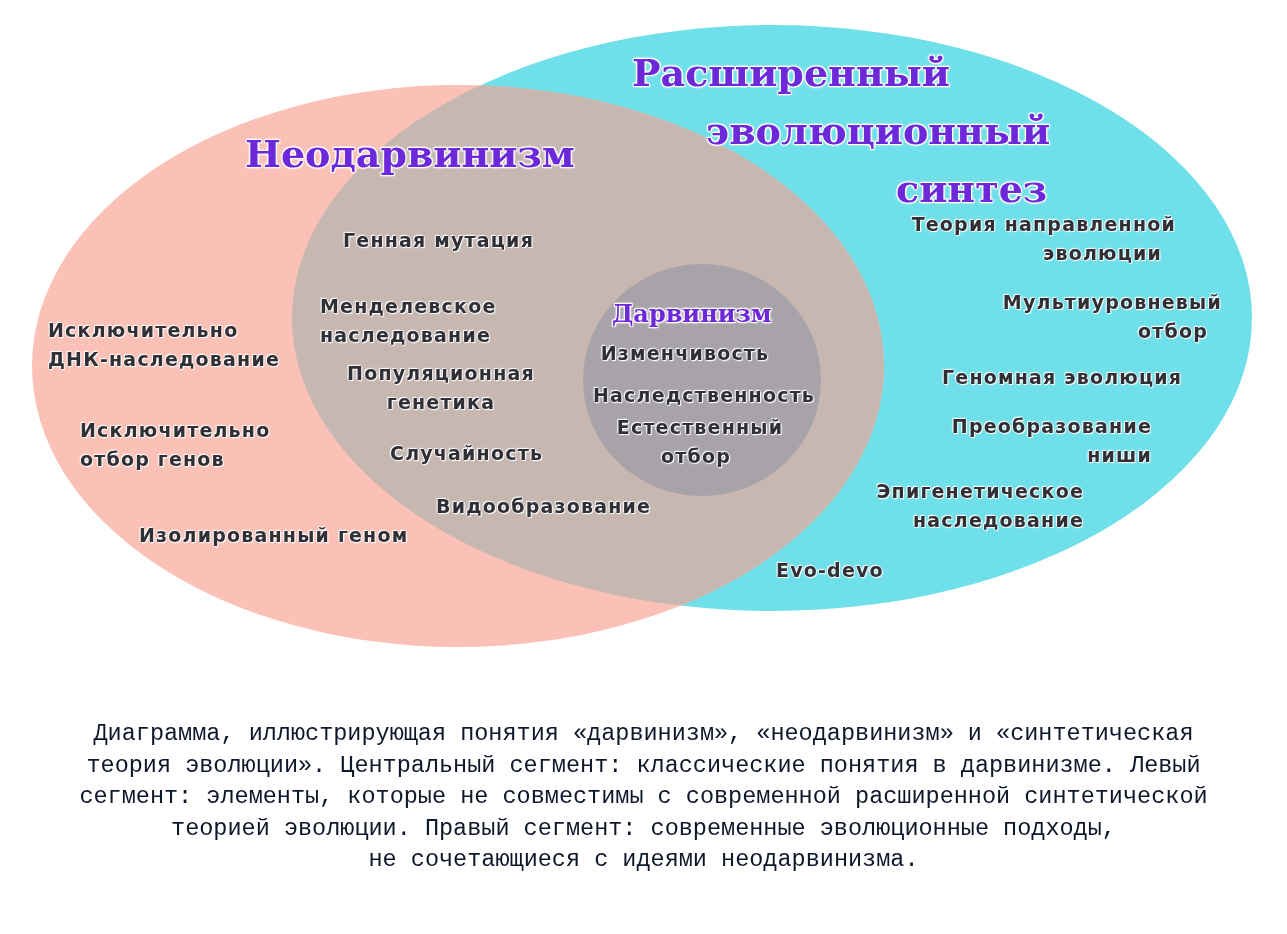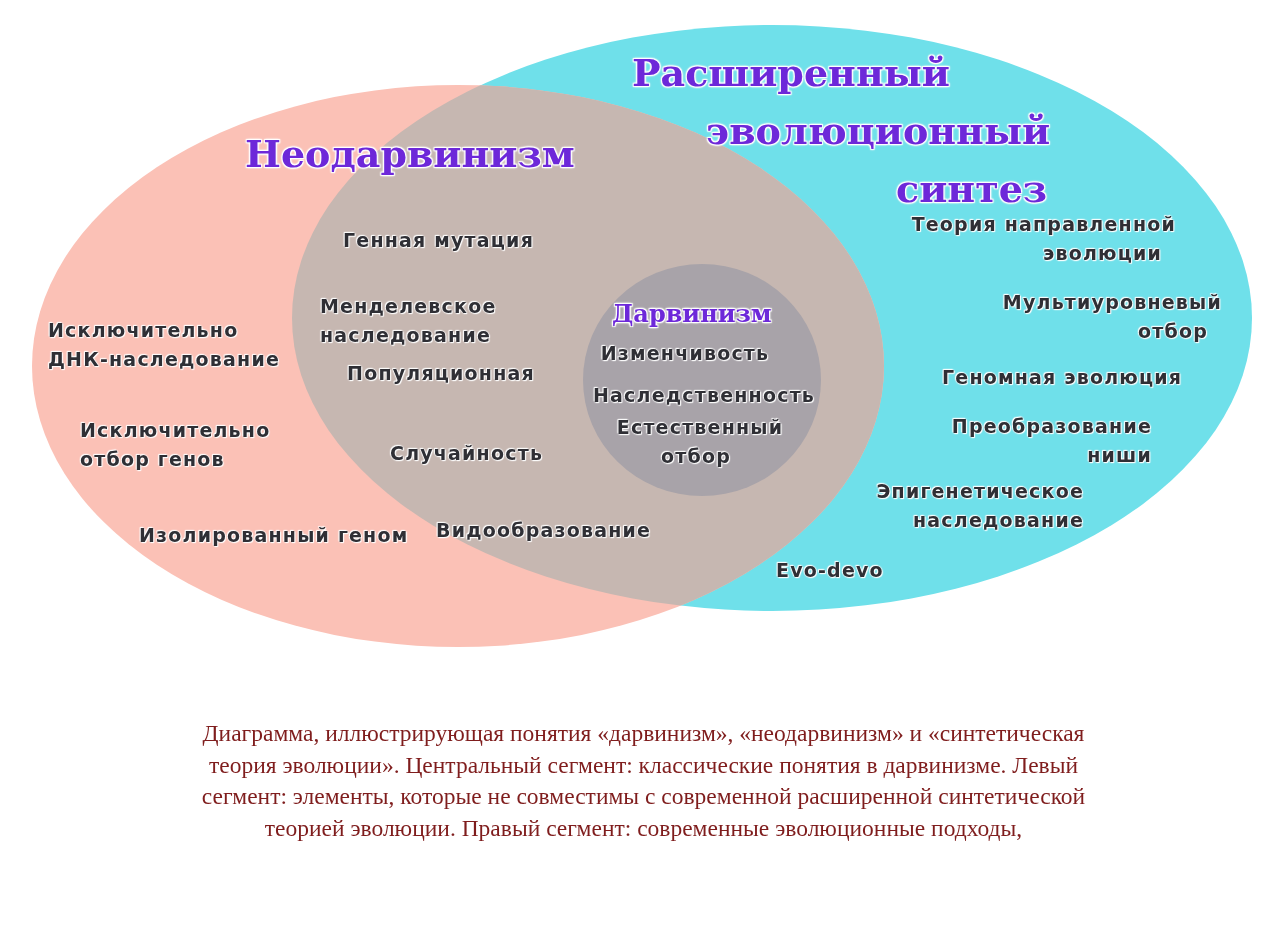--- a/index.html
+++ b/index.html
@@ -17,22 +17,22 @@
     }
     .title {
       position: absolute; color: #6d28d9; font-family: "DejaVu Serif", serif;
       font-weight: bold; white-space: nowrap;
       text-shadow: 0 0 3px #fff, 0 0 3px #fff, 1px 1px 1px #fff, -1px -1px 1px #fff, 1px -1px 1px #fff, -1px 1px 1px #fff;
     }
     .right { text-align: right; }
     .center { text-align: center; }
     .caption {
       position: absolute; left: 40px; top: 718px; width: 1207px;
-      text-align: center; font-family: Liberation Serif, serif;
-      font-size: 23.5px; line-height: 31.5px; color: #7f1d1d;
+      text-align: center; font-family: Liberation Mono, monospace;
+      font-size: 23.5px; line-height: 31.5px; color: #0f172a;
     }
     .caption div { white-space: nowrap; }
   </style>
 </head>
 <body>
 
 <div class="diagram">
   <svg width="1287" height="700" viewBox="0 0 1287 700">
     <defs>
       <clipPath id="pinkClip">
@@ -67,25 +67,26 @@
 
   <div class="label" style="left:343px; top:226px;text-align:right;">
     <div>Генная мутация</div>
   </div>
   <div class="label" style="left:320px; top:292px;">
     <div>Менделевское</div>
     <div>наследование</div>
   </div>
   <div class="label center" style="left:333px; top:359px; width:204px;margin-left:6px;">
     <div>Популяционная</div>
+    <div>генетика</div>
   </div>
   <div class="label" style="left:390px; top:439px;">
     <div>Случайность</div>
   </div>
-  <div class="label" style="left:436px; top:516px;">
+  <div class="label" style="left:436px; top:492px;">
     <div>Видообразование</div>
   </div>
 
   <div class="label center" style="left:568px; top:339px; width:234px;">
     <div>Изменчивость</div>
   </div>
   <div class="label center" style="left:584px; top:373px; width:240px;margin-top:8px;">
     <div>Наследственность</div>
   </div>
   <div class="label center" style="left:600px; top:413px; width:200px;">
@@ -115,13 +116,14 @@
   <div class="label" style="left:776px; top:556px;">
     <div>Evo-devo</div>
   </div>
 </div>
 
 <div class="caption">
   <div>Диаграмма, иллюстрирующая понятия «дарвинизм», «неодарвинизм» и «синтетическая</div>
   <div>теория эволюции». Центральный сегмент: классические понятия в дарвинизме. Левый</div>
   <div>сегмент: элементы, которые не совместимы с современной расширенной синтетической</div>
   <div>теорией эволюции. Правый сегмент: современные эволюционные подходы,</div>
+  <div>не сочетающиеся с идеями неодарвинизма.</div>
 </div>
 
 </body></html>

